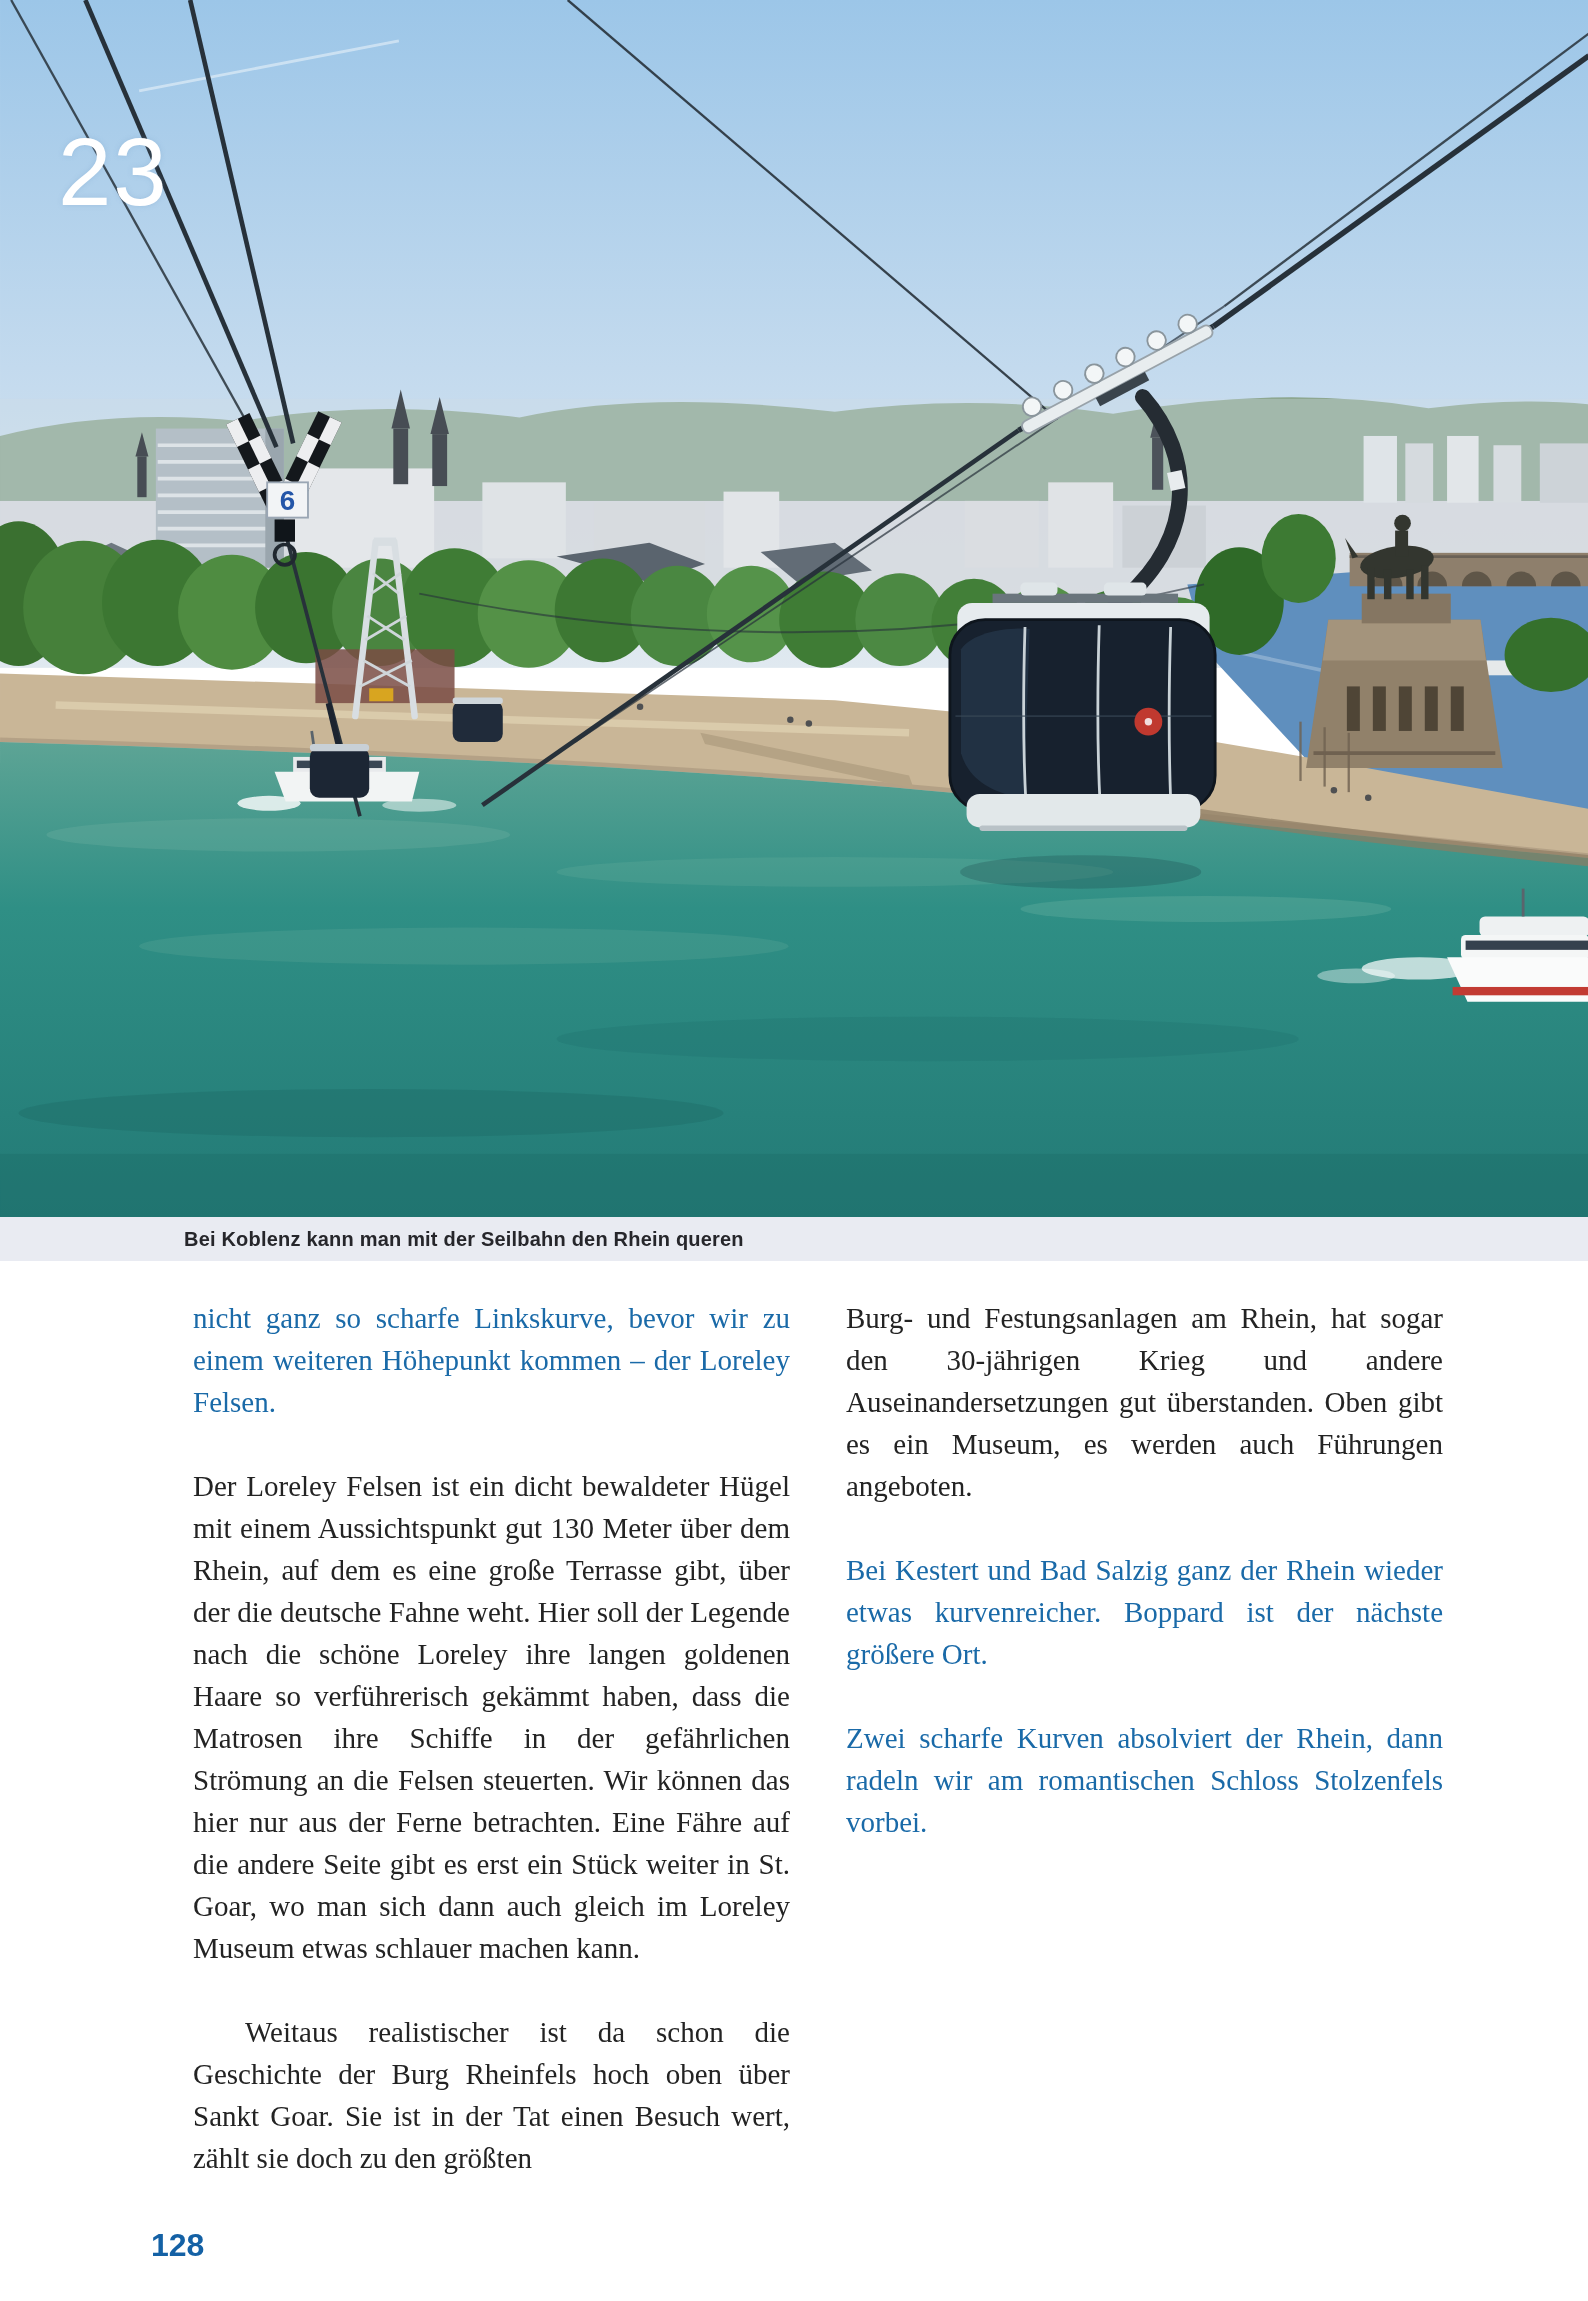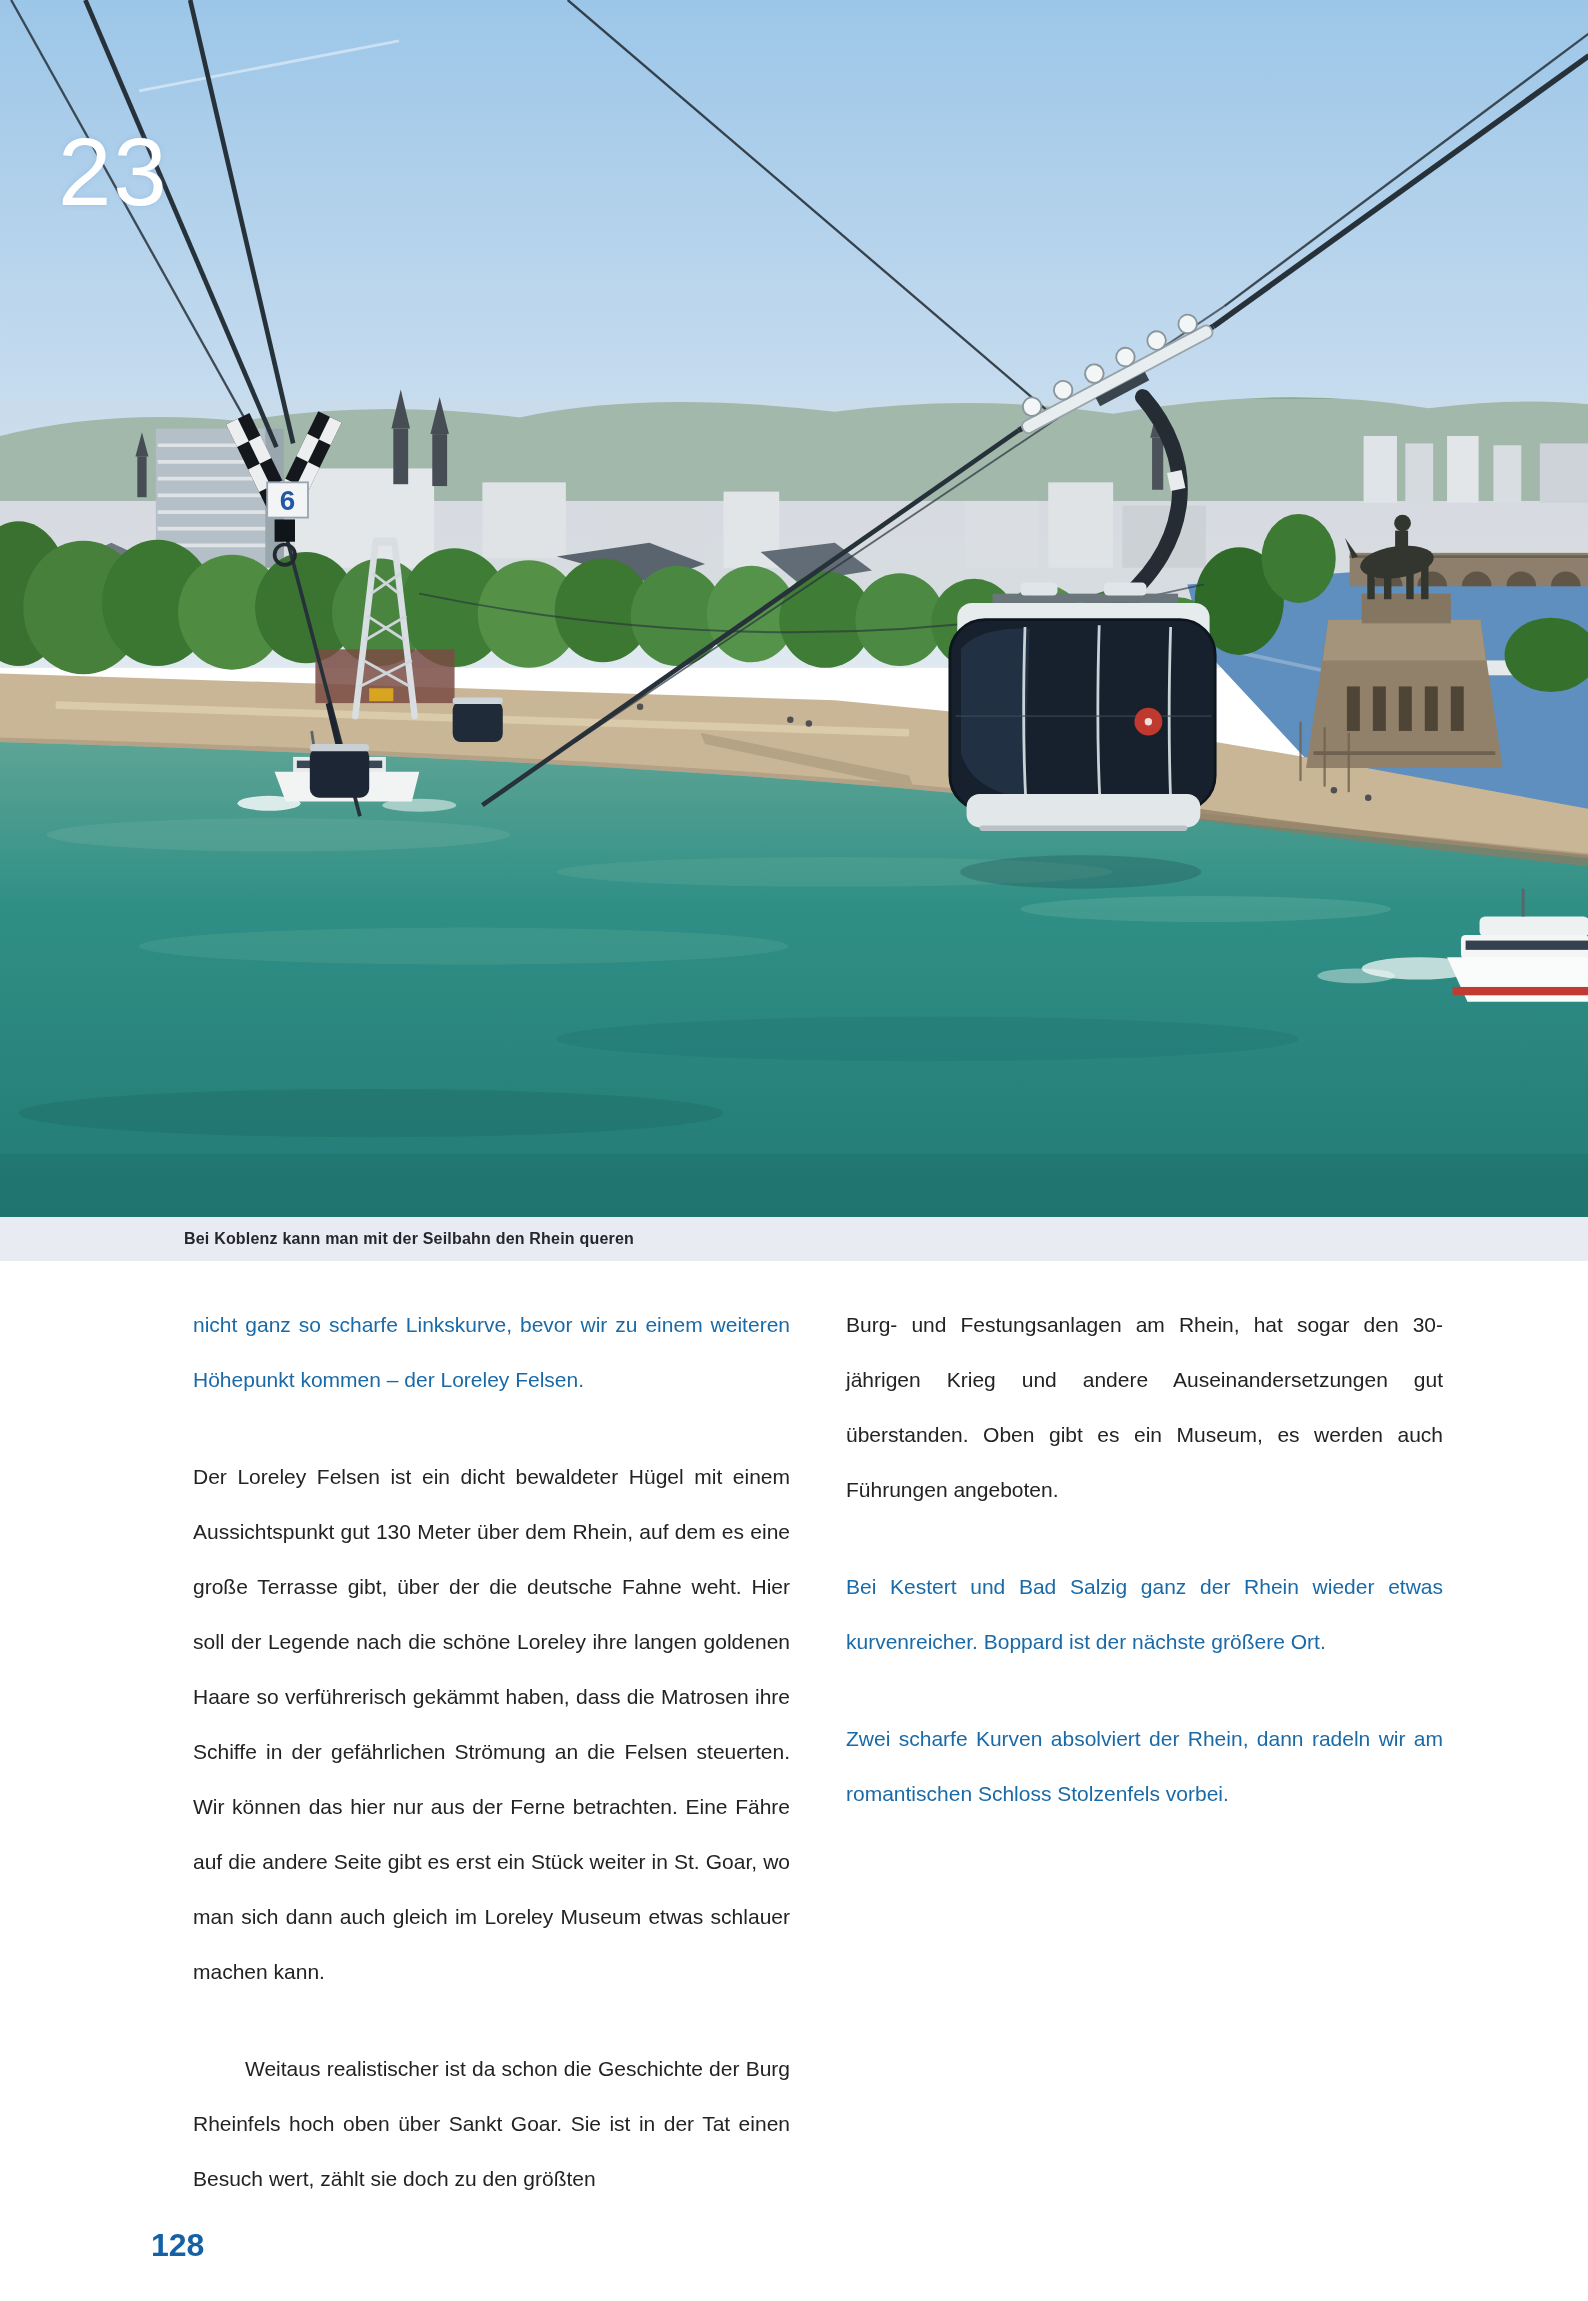--- a/index.html
+++ b/index.html
@@ -3,24 +3,24 @@
 <meta charset="utf-8">
 <style>
   html,body{margin:0;padding:0;background:#ffffff;}
   .page{position:relative;width:1589px;height:2301px;background:#ffffff;overflow:hidden;
         font-family:"Liberation Sans","DejaVu Sans",sans-serif;}
   .photo{position:absolute;top:0;left:0;width:1589px;height:1217px;}
   .badge{position:absolute;left:58px;top:124px;color:#ffffff;font-size:96px;font-weight:normal;
          line-height:1;letter-spacing:1.9px;text-shadow:0 0 5.6px rgba(120,160,200,.35);}
   .caption-band{position:absolute;top:1217px;left:0;width:1589px;height:44px;background:#e9ebf2;
         display:flex;align-items:center;}
-  .caption-text{margin-left:184px;font-size:16px;font-weight:bold;color:#26262b;letter-spacing:0.2px;}
+  .caption-text{margin-left:184px;font-size:20px;font-weight:bold;color:#26262b;letter-spacing:0.2px;}
   .columns{position:absolute;top:1297px;left:193px;width:1250px;display:flex;gap:56px;}
-  .col{width:597px;font-size:21px;line-height:55px;color:#232323;text-align:justify;
-       hyphens:auto;-webkit-hyphens:auto;}
+  .col{width:597px;font-size:29px;line-height:42px;color:#232323;text-align:justify;
+       hyphens:auto;font-family:Liberation Serif, serif;-webkit-hyphens:auto;}
   .col p{margin:0 0 42px 0;}
   .col p.cont{margin:0;text-indent:52px;}
   .col p.blue{color:#1a6aa8;}
   .footer{position:absolute;top:2227px;left:118px;display:flex;align-items:baseline;gap:24px;}
   .footer-num{color:#1461a5;font-weight:bold;font-size:32px;margin-left:33px;}
   .footer-title{color:#3d3d3d;font-size:31px;letter-spacing:0.2px;}
 </style>
 </head>
 <body>
 

